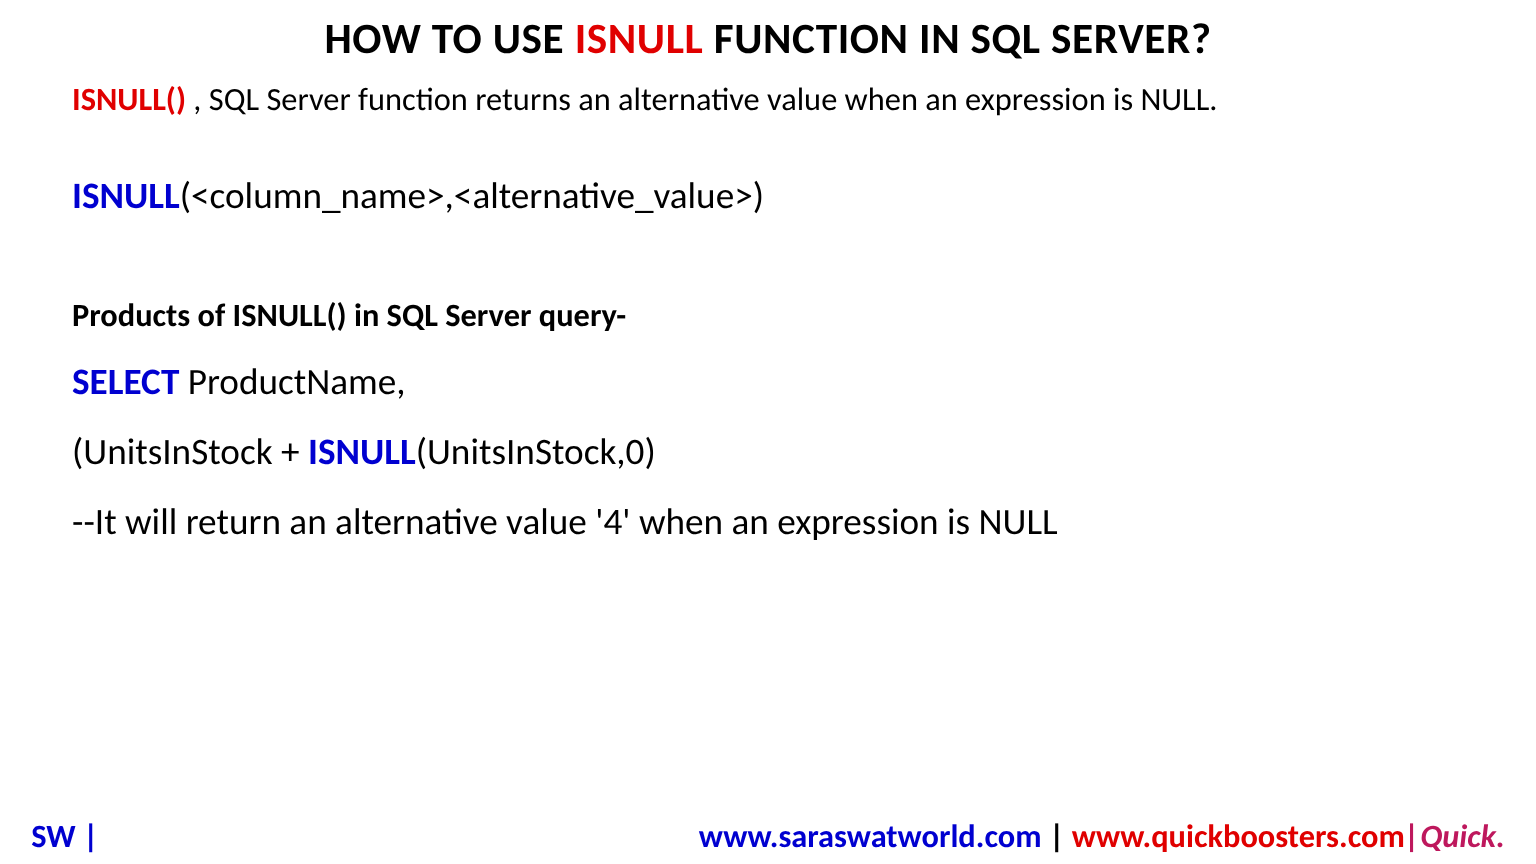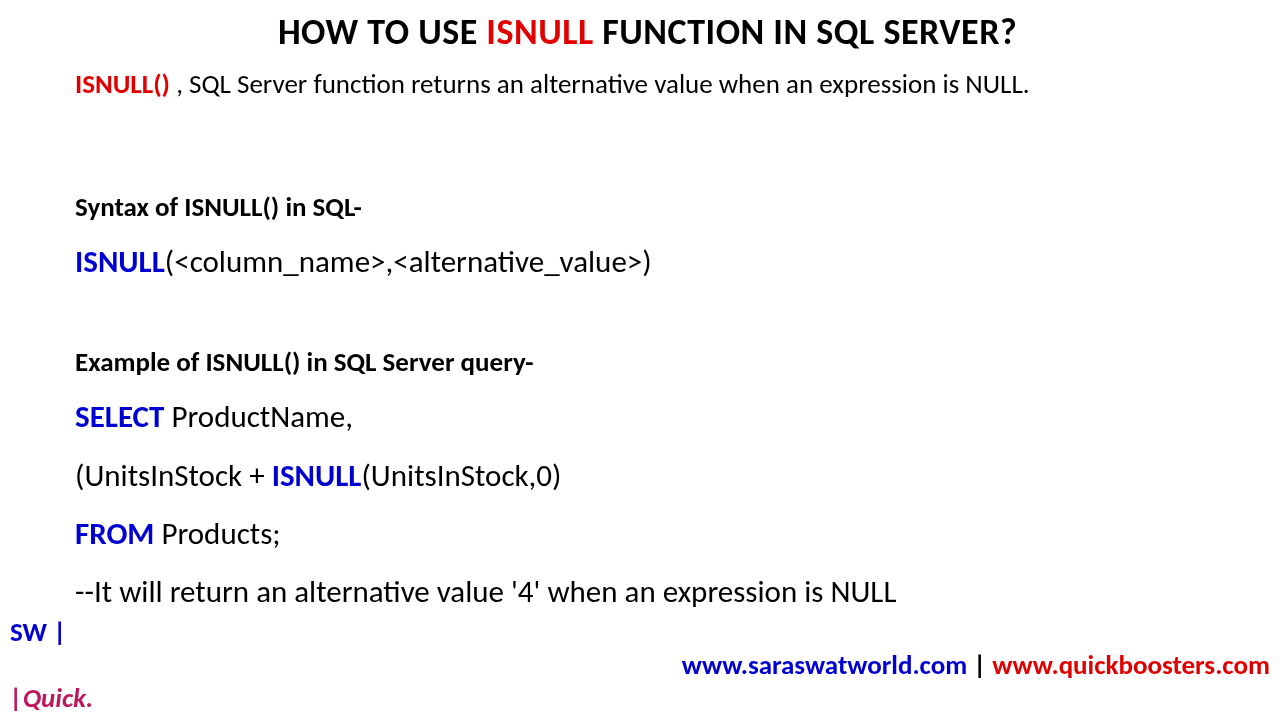--- a/index.html
+++ b/index.html
@@ -6,37 +6,37 @@
   body {
     width: 1280px;
     height: 720px;
     background: #ffffff;
     font-family: "Segoe UI", Calibri, Arial, sans-serif;
     color: #000;
     position: relative;
     overflow: hidden;
   }
   .page {
-    padding: 10px 60px 0 75px;
+    padding: 10px 60px 0 60px;
   }
   .title {
     font-size: 36px;
     font-weight: 700;
     text-align: center;
     margin-bottom: 12px;
     letter-spacing: 0.5px;
   }
   .red { color: #e00000; }
   .blue { color: #0000d0; }
   .blk { color: #000; }
   .intro {
     font-size: 27px;
     text-align: justify;
     line-height: 1.35;
-    margin-bottom: 88px;
+    margin-bottom: 37px;
   }
   .intro .kw { font-weight: 700; }
   .hdr {
     font-size: 27px;
     font-weight: 700;
     margin-bottom: 14px;
   }
   .line {
     font-size: 31px;
     line-height: 1.55;
@@ -46,61 +46,56 @@
   .gap { height: 50px; }
   .footer {
     position: absolute;
     bottom: 6px;
     left: 0;
     width: 1280px;
     font-size: 27px;
     font-weight: 700;
     display: flex;
     justify-content: space-between;
-    padding: 0 10px;
-    flex-direction: column;
+    padding: 0 26px;
   }
   .footer .left { color: #0000d0; }
   .footer .center { text-align: right; flex: 1; }
   .footer .right { color: #be185d; font-style: italic; }
   .sep { color: #000; }
 </style>
 </head>
 <body>
 
 <div class="page">
 
   <h1 class="title">
     <span class="blk">HOW TO USE </span><span class="red">ISNULL</span><span class="blk"> FUNCTION IN SQL SERVER?</span>
   </h1>
 
   <p class="intro">
     <span class="red kw">ISNULL()</span><span class="blk"> , SQL Server function returns an alternative value when an expression is NULL.</span>
   </p>
 
-  <div class="hdr">Syntax of ISNULL() in SQL-</div>
   <div class="line">
     <span class="blue kw">ISNULL</span><span class="blk">(&lt;column_name&gt;,&lt;alternative_value&gt;)</span>
   </div>
 
   <div class="gap"></div>
 
-  <div class="hdr">Example of ISNULL() in SQL Server query-</div>
+  <div class="hdr">Products of ISNULL() in SQL Server query-</div>
 
   <div class="line">
     <span class="blue kw">SELECT</span><span class="blk"> ProductName,</span>
   </div>
 
   <div class="line">
     <span class="blk">(UnitsInStock + </span><span class="blue kw">ISNULL</span><span class="blk">(UnitsInStock,0)</span>
   </div>
 
-  <div class="line">
-    <span class="blue kw">FROM</span><span class="blk"> Products;</span>
-  </div>
 
   <div class="line blk">--It will return an alternative value '4' when an expression is NULL</div>
 
 </div>
 
 <div class="footer">
   <span class="left">SW |</span>
   <span class="center">
     <span class="blue">www.saraswatworld.com</span><span class="sep"> | </span><span class="red">www.quickboosters.com</span>
   </span>

